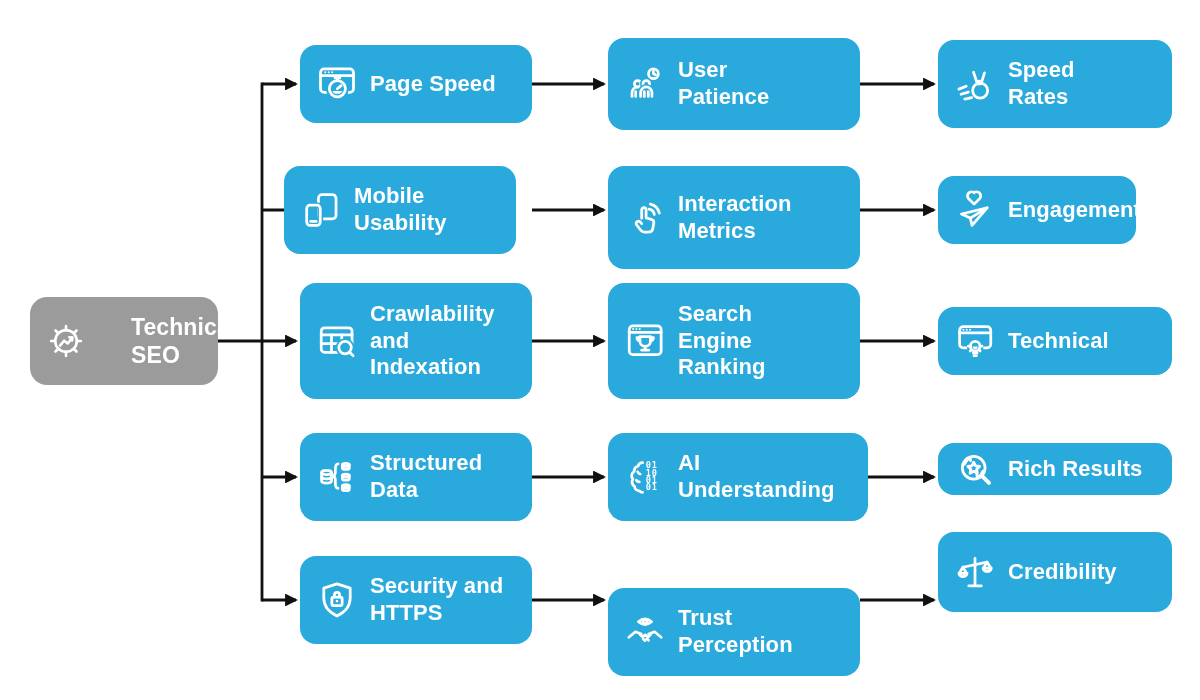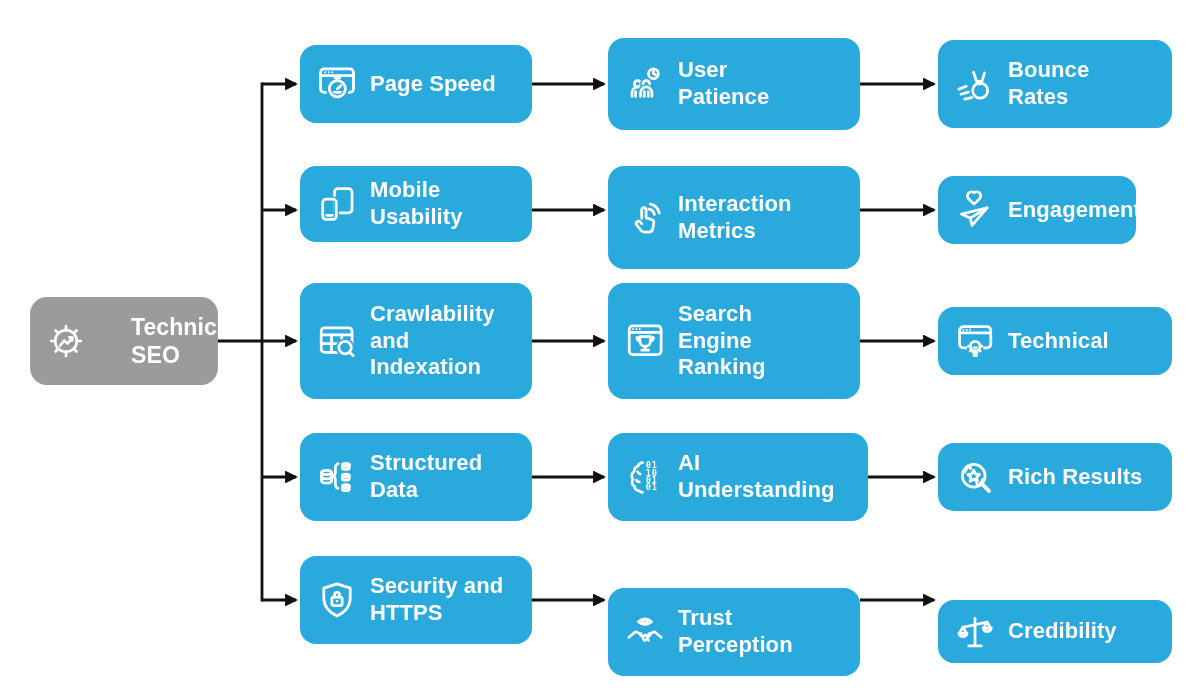--- a/index.html
+++ b/index.html
@@ -119,25 +119,25 @@
       <svg width="44" height="44" viewBox="0 0 24 24">
         <line x1="3.2" y1="14.8" x2="7.2" y2="13.2"></line>
         <line x1="4.4" y1="17.6" x2="8.4" y2="16.4"></line>
         <line x1="6.4" y1="20.2" x2="10.2" y2="19.4"></line>
         <line x1="13.2" y1="11.6" x2="11.2" y2="5.6"></line>
         <line x1="15.4" y1="11.7" x2="17.2" y2="5.9"></line>
         <circle cx="14.2" cy="11.2" r="0.8"></circle>
         <circle cx="14.8" cy="15.6" r="4.1"></circle>
       </svg>
     </span>
-    <span class="label">Bounce
+    <span class="label">Speed
 Rates</span>
   </div>
 
-  <div class="node" style="left:300px;top:166px;width:232px;height:76px">
+  <div class="node" style="left:284px;top:166px;width:232px;height:88px">
     <span class="icon">
       <svg width="44" height="44" viewBox="0 0 24 24">
         <rect x="10.6" y="3.6" width="9.6" height="13.2" rx="2"></rect>
         <rect class="halo" x="4.2" y="9.4" width="7.4" height="11" rx="1.8" stroke-width="3.2"></rect>
         <rect x="4.2" y="9.4" width="7.4" height="11" rx="1.8"></rect>
         <line x1="6.4" y1="18.2" x2="9.4" y2="18.2"></line>
       </svg>
     </span>
     <span class="label">Mobile
 Usability</span>
@@ -253,21 +253,21 @@
         <text x="12.4" y="7.3">01</text>
         <text x="12.4" y="11.2">10</text>
         <text x="12.4" y="15.1">01</text>
         <text x="12.4" y="19">01</text>
       </svg>
     </span>
     <span class="label">AI
 Understanding</span>
   </div>
 
-  <div class="node" style="left:938px;top:443px;width:234px;height:68px">
+  <div class="node" style="left:938px;top:443px;width:234px;height:52px">
     <span class="icon">
       <svg width="44" height="44" viewBox="0 0 24 24">
         <circle cx="11.3" cy="11.3" r="6.2"></circle>
         <path d="M11.3,8.3 l1,2 2.2,0.3 -1.6,1.5 0.4,2.2 -2,-1.1 -2,1.1 0.4,-2.2 -1.6,-1.5 2.2,-0.3 z"></path>
         <path d="M6.3,9.4 a5.2,5.2 0 0 1 3,-3.4"></path>
         <path d="M9.3,6 l-1.6,0.2 M9.3,6 l0.3,1.5"></path>
         <path d="M16.3,13.2 a5.2,5.2 0 0 1 -3,3.4"></path>
         <path d="M13.3,16.6 l1.6,-0.2 M13.3,16.6 l-0.3,-1.5"></path>
         <line x1="15.9" y1="15.9" x2="19.6" y2="19.6" stroke-width="2.2"></line>
       </svg>
@@ -296,21 +296,21 @@
         <path d="M3.2,14.9 l3.6,-3 3.2,1.2"></path>
         <path d="M20.8,14.9 l-3.6,-3 -3.2,1.2"></path>
         <path d="M9.3,13.4 l1.4,1.3 1.5,-1.1 1.5,1.1 1.4,-1.3"></path>
         <path d="M11,15.8 l1,0.9 M13,15.7 l0.9,0.8"></path>
       </svg>
     </span>
     <span class="label">Trust
 Perception</span>
   </div>
 
-  <div class="node" style="left:938px;top:600px;width:234px;height:63px">
+  <div class="node" style="left:938px;top:532px;width:234px;height:80px">
     <span class="icon">
       <svg width="44" height="44" viewBox="0 0 24 24">
         <line x1="12" y1="4.6" x2="12" y2="19"></line>
         <line x1="8.6" y1="19.6" x2="15.4" y2="19.6"></line>
         <line x1="5.4" y1="9.4" x2="18.6" y2="6.6"></line>
         <circle class="fillw" cx="12" cy="8" r="0.8"></circle>
         <path d="M5.4,9.4 l-1.9,3.1 M5.4,9.4 l1.9,3.1"></path>
         <path d="M3.2,12.7 a2.3,2.3 0 0 0 4.5,0 z"></path>
         <path d="M18.6,6.6 l-1.9,3.1 M18.6,6.6 l1.9,3.1"></path>
         <path d="M16.4,9.9 a2.3,2.3 0 0 0 4.5,0 z"></path>

